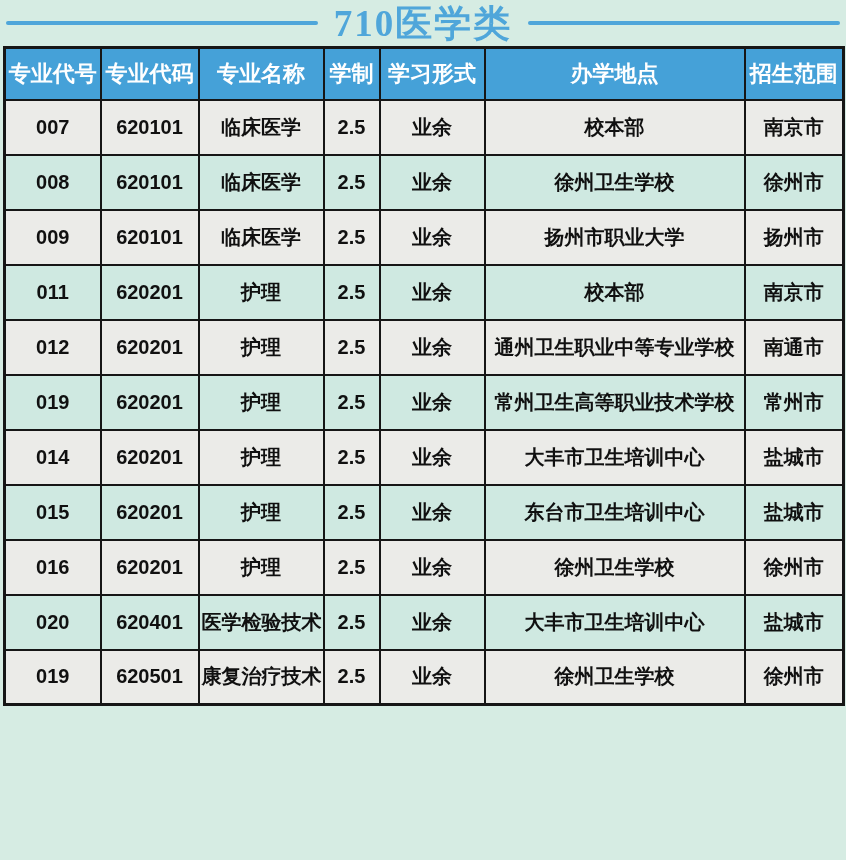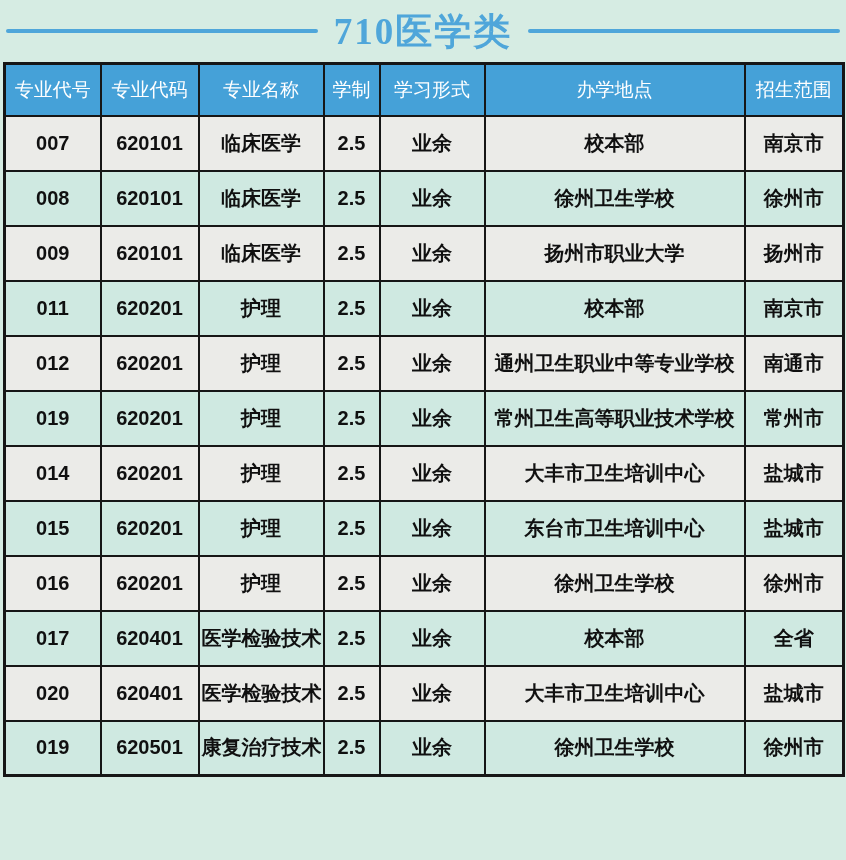--- a/index.html
+++ b/index.html
@@ -11,21 +11,21 @@
     --row-even:#cfe9e1;
     --border:#161616;
   }
   html,body{margin:0;padding:0;}
   body{
     width:846px;height:860px;overflow:hidden;
     background:var(--bg);
     font-family:"Liberation Sans","DejaVu Sans",sans-serif;
   }
   .title-bar{
-    height:62px;
+    height:46px;
     display:flex;align-items:center;
     padding:0 6px;box-sizing:border-box;
   }
   .title-line{
     flex:1;height:4px;background:var(--title-blue);border-radius:2px;
   }
   .page-title{
     margin:0 16px;
     font-family:"Liberation Serif","DejaVu Serif",serif;
     font-weight:bold;
@@ -46,22 +46,22 @@
     text-align:center;
     vertical-align:middle;
     overflow:hidden;
     white-space:nowrap;
     padding:0 2px;
     box-sizing:border-box;
   }
   .programs th{
     background:var(--header-bg);
     color:var(--header-text);
-    font-size:19px;
-    font-weight:normal;
+    font-size:22px;
+    font-weight:bold;
     height:52px;
   }
   .programs td{
     font-size:20px;
     font-weight:bold;
     color:#101010;
     height:55px;
   }
   .programs tbody tr:nth-child(odd){background:var(--row-odd);}
   .programs tbody tr:nth-child(even){background:var(--row-even);}
@@ -172,29 +172,20 @@
       <tr>
         <td>016</td>
         <td>620201</td>
         <td>护理</td>
         <td>2.5</td>
         <td>业余</td>
         <td>徐州卫生学校</td>
         <td>徐州市</td>
       </tr>
       <tr>
-        <td>017</td>
-        <td>620401</td>
-        <td>医学检验技术</td>
-        <td>2.5</td>
-        <td>业余</td>
-        <td>校本部</td>
-        <td>全省</td>
-      </tr>
-      <tr>
         <td>020</td>
         <td>620401</td>
         <td>医学检验技术</td>
         <td>2.5</td>
         <td>业余</td>
         <td>大丰市卫生培训中心</td>
         <td>盐城市</td>
       </tr>
       <tr>
         <td>019</td>

